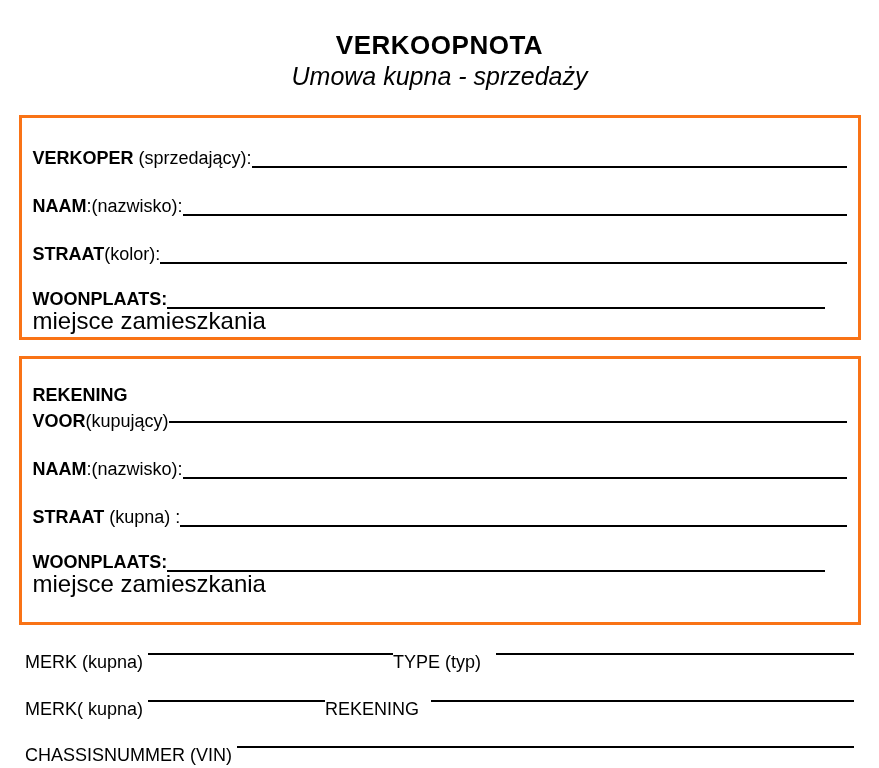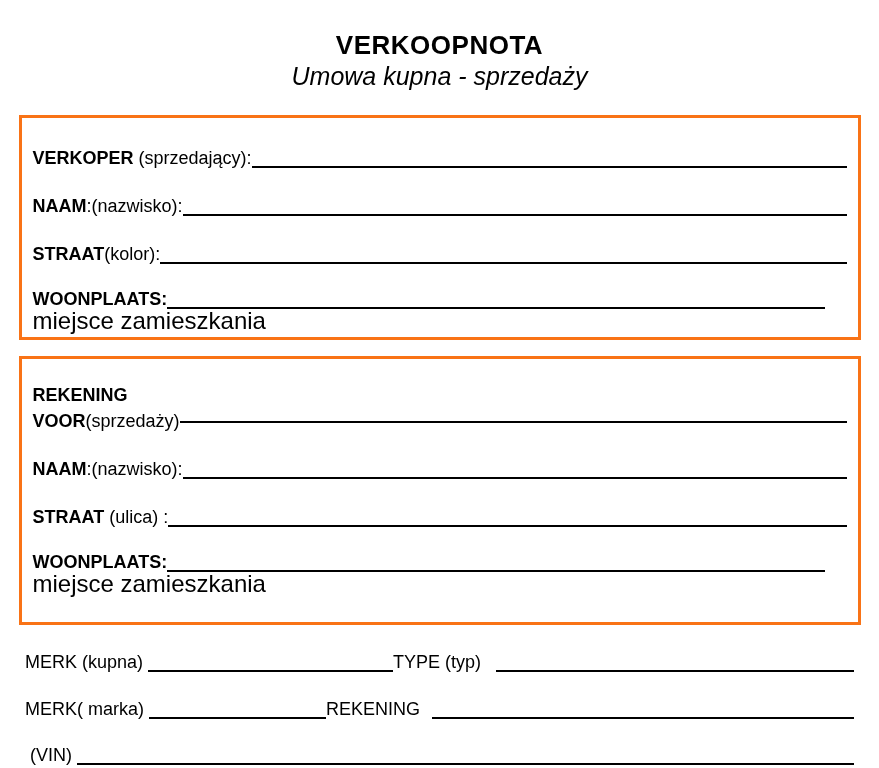--- a/index.html
+++ b/index.html
@@ -51,21 +51,20 @@
     height: 4px;
     margin-bottom: 1px;
     min-width: 20px;
   }
   .fill.short { margin-right: 22px; }
   .note { font-size: 24px; line-height: 22px; }
 
   .vehicle { margin: 26px 25px 0 25px; }
   .vrow {
     display: flex;
-    align-items: flex-end;
     font-size: 18px;
     line-height: 22px;
     white-space: pre;
   }
   .vrow + .vrow { margin-top: 24px; }
   .vrow.first + .vrow { margin-top: 25px; }
   .fill-fixed-merk  { flex: 0 0 245px; border-bottom: 2px solid #000; height: 4px; margin-bottom: 1px; }
   .fill-fixed-kleur { flex: 0 0 177px; border-bottom: 2px solid #000; height: 4px; margin-bottom: 1px; }
   .ml10 { margin-left: 10px; }
   .ml12 { margin-left: 12px; }
@@ -98,50 +97,50 @@
       <span class="fill short"></span>
     </div>
     <div class="note">miejsce zamieszkania</div>
   </div>
 
   <div class="box buyer-box">
     <div class="frow">
       <span class="b">REKENING</span>
     </div>
     <div class="frow gap-heading">
-      <span class="b">VOOR</span><span>(sprzedaży)</span>
+      <span class="b">VOOR</span><span>(kupujący)</span>
       <span class="fill"></span>
     </div>
     <div class="frow gap-row">
       <span class="b">NAAM</span><span>:(nazwisko):</span>
       <span class="fill"></span>
     </div>
     <div class="frow gap-row">
-      <span class="b">STRAAT</span><span> (ulica) :</span>
+      <span class="b">STRAAT</span><span> (kupna) :</span>
       <span class="fill"></span>
     </div>
     <div class="frow gap-row-sm">
       <span class="b">WOONPLAATS:</span><span></span>
       <span class="fill short"></span>
     </div>
     <div class="note">miejsce zamieszkania</div>
   </div>
 
   <div class="vehicle">
     <div class="vrow first">
       <span class="b">MERK</span><span> (kupna) </span>
       <span class="fill-fixed-merk"></span>
       <span class="b">TYPE</span><span> (typ) </span>
       <span class="fill ml10"></span>
     </div>
     <div class="vrow">
-      <span class="b">MERK</span><span>( marka) </span>
+      <span class="b">MERK</span><span>( kupna) </span>
       <span class="fill-fixed-kleur"></span>
       <span class="b">REKENING</span>
       <span class="fill ml12"></span>
     </div>
     <div class="vrow">
-      <span> (VIN) </span>
+      <span class="b">CHASSISNUMMER</span><span> (VIN) </span>
       <span class="fill"></span>
     </div>
   </div>
 
 </div>
 
 </body></html>

